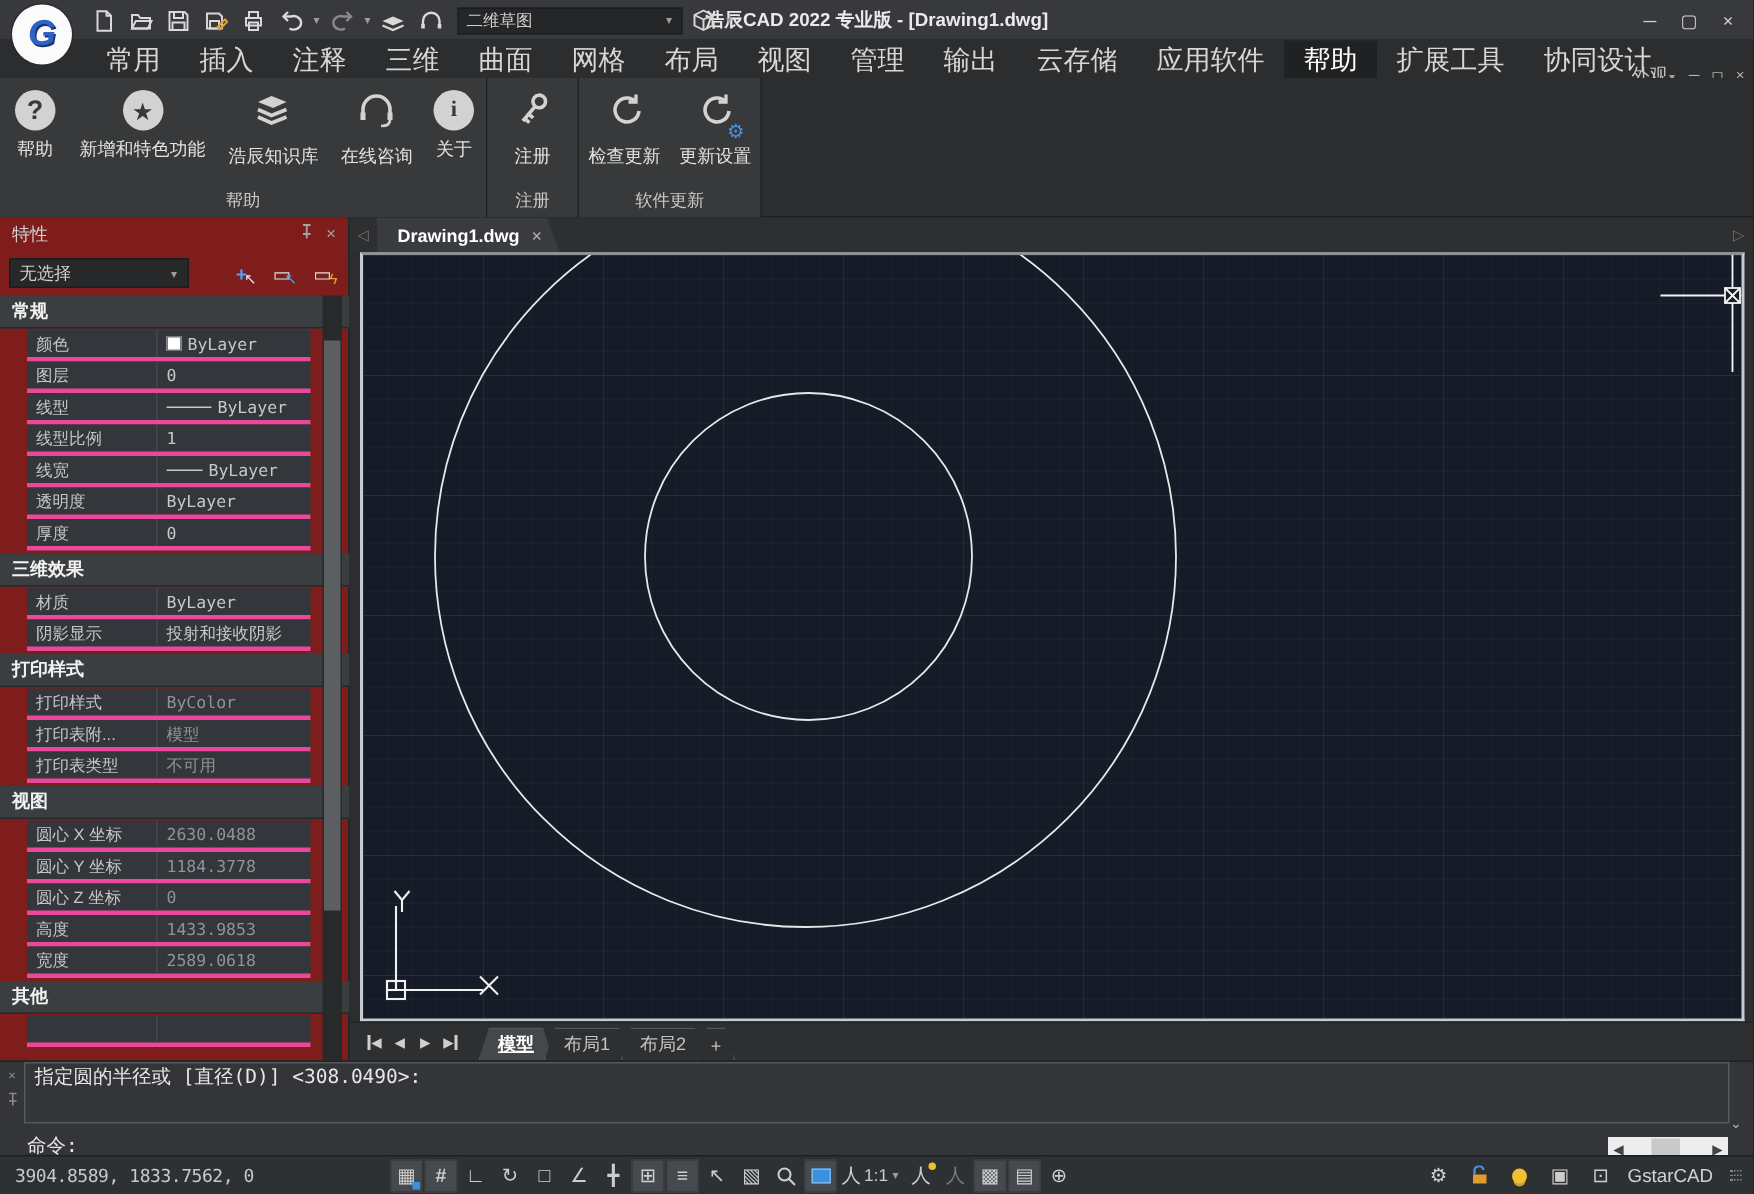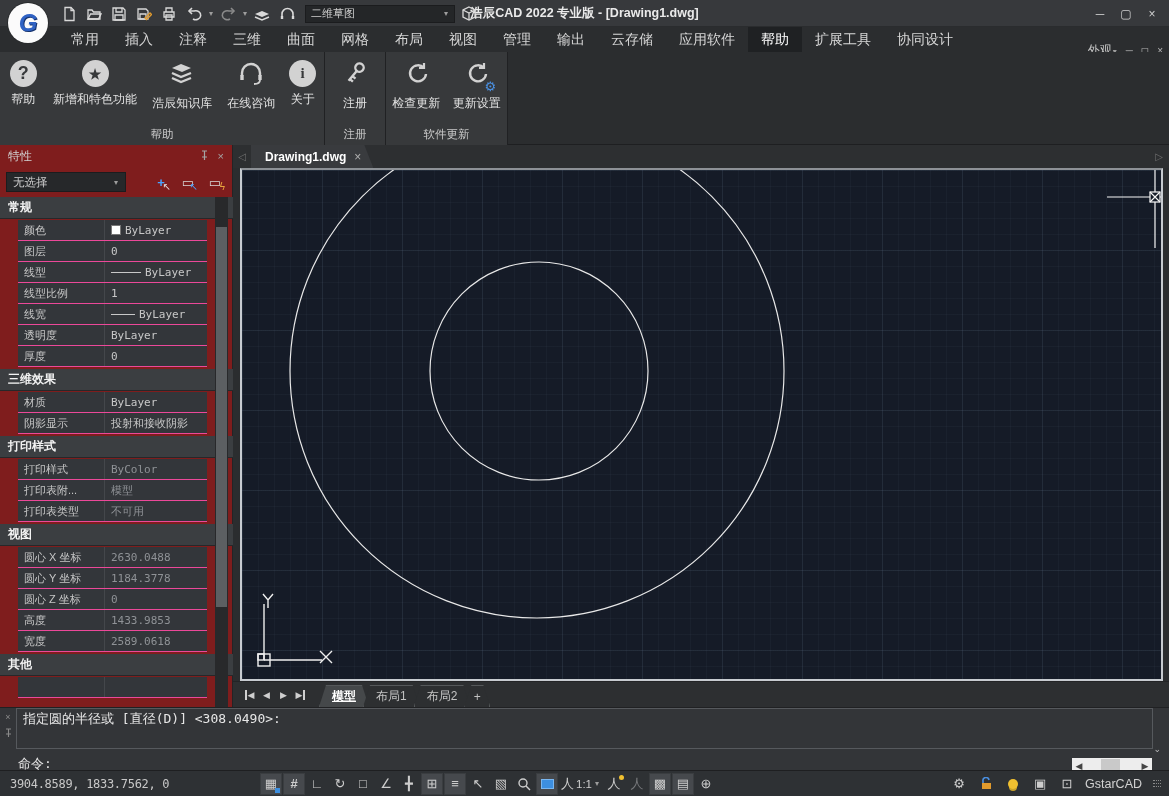--- a/index.html
+++ b/index.html
@@ -18,21 +18,21 @@
   .wsbox { width:150px; height:18px; background:#242628; border:1px solid #1b1c1e; display:flex; align-items:center;
            padding:0 5px; font-size:11px; color:#cfcfcf; margin-left:4px; }
   .wsbox .grow { flex:1; }
   .title-text { position:absolute; left:0; right:0; top:0; height:27px; display:flex; align-items:center; justify-content:center;
                 font-size:12.5px; font-weight:bold; color:#eaeaea; pointer-events:none; }
   .winbtns { position:absolute; right:4px; top:0; height:27px; display:flex; align-items:center; }
   .winbtns span { width:26px; text-align:center; font-size:12px; color:#cfcfcf; cursor:default; }
 
   
   .ribtabs { position:absolute; left:0; top:27px; width:1169px; height:25px; background:#2b2d2f; display:flex; align-items:stretch; padding-left:58px; }
-  .rtab { padding:0 13px; display:flex; align-items:center; font-size:14px; color:#d6d6d6; }
+  .rtab { padding:0 13px; display:flex; align-items:center; font-size:18px; color:#d6d6d6; }
   .rtab.active { background:#1f2123; color:#ffffff; }
   .ribtabs-right { position:absolute; right:6px; top:38px; height:25px; display:flex; align-items:center; gap:8px; font-size:12px; color:#c9c9c9; }
   .ribtabs-right .small { font-size:10px; color:#b5b5b5; }
 
   
   .ribbon { position:absolute; left:0; top:52px; width:1169px; height:93px; background:#2b2d2f; border-bottom:1px solid #1e1f21; }
   .panelrow { display:flex; height:93px; }
   .rpanel { background:#37393b; border-right:1px solid #202123; display:flex; flex-direction:column; }
   .rpanel .btns { flex:1; display:flex; justify-content:center; padding-top:5px; }
   .bigbtn { display:flex; flex-direction:column; align-items:center; justify-content:flex-start; gap:4px; padding-top:3px; }
@@ -48,21 +48,21 @@
   .props-head { height:22px; display:flex; align-items:center; padding:0 8px; font-size:12px; color:#d2d2d2; }
   .props-head .grow, .grow { flex:1; }
   .props-head .hic { color:#a5a5a5; font-size:11px; margin-left:8px; }
   .props-tools { height:30px; display:flex; align-items:center; padding:0 6px; gap:5px; }
   .selbox { width:120px; height:20px; background:#26282a; border:1px solid #1b1c1e; display:flex; align-items:center; padding:0 6px; font-size:11.5px; color:#cfcfcf; }
   .ptool { width:22px; height:20px; display:flex; align-items:center; justify-content:center; position:relative; font-size:13px; }
   .ptool .cursor { position:absolute; right:1px; bottom:0; color:#4aa3ff; font-size:10px; }
   .props-body { position:absolute; left:0; top:52px; width:233px; height:510px; overflow:hidden; }
   .sect-head { height:22px; background:#3b3e41; display:flex; align-items:center; padding:0 8px; font-size:12px; font-weight:bold; color:#f2f2f2; border-bottom:1px solid #26282a; margin-bottom:1px; }
   .sect-head .car { color:#b7b7b7; font-size:9px; }
-  .prow { height:21px; display:flex; margin-left:18px; width:189px; border-bottom:1px solid #ec4899; background:#33363a; }
+  .prow { height:21px; display:flex; margin-left:18px; width:189px; border-bottom:3px solid #ec4899; background:#33363a; }
   .prow .plbl { width:87px; font-size:11px; color:#c6c6c6; display:flex; align-items:center; padding-left:6px; border-right:1px solid #44474b; white-space:nowrap; }
   .prow .pval { flex:1; display:flex; align-items:center; padding-left:6px; font-size:11px; color:#c8c8c8; font-family:"DejaVu Sans Mono", monospace; gap:4px; white-space:nowrap; }
   .prow .pval.muted span { color:#8f9296; }
   .swatch { width:10px; height:10px; background:#ffffff; border:1px solid #777; display:inline-block; }
   .lineglyph { width:30px; border-top:1px solid #c8c8c8; display:inline-block; }
   .vscroll { position:absolute; right:4px; top:52px; width:13px; height:510px; background:#28292b; }
   .vscroll .thumb { position:absolute; left:1px; width:11px; top:30px; height:380px; background:#5c5f62; }
 
   
   .docbar { position:absolute; left:233px; top:145px; width:936px; height:23px; background:#2d2f31; display:flex; align-items:center; }

